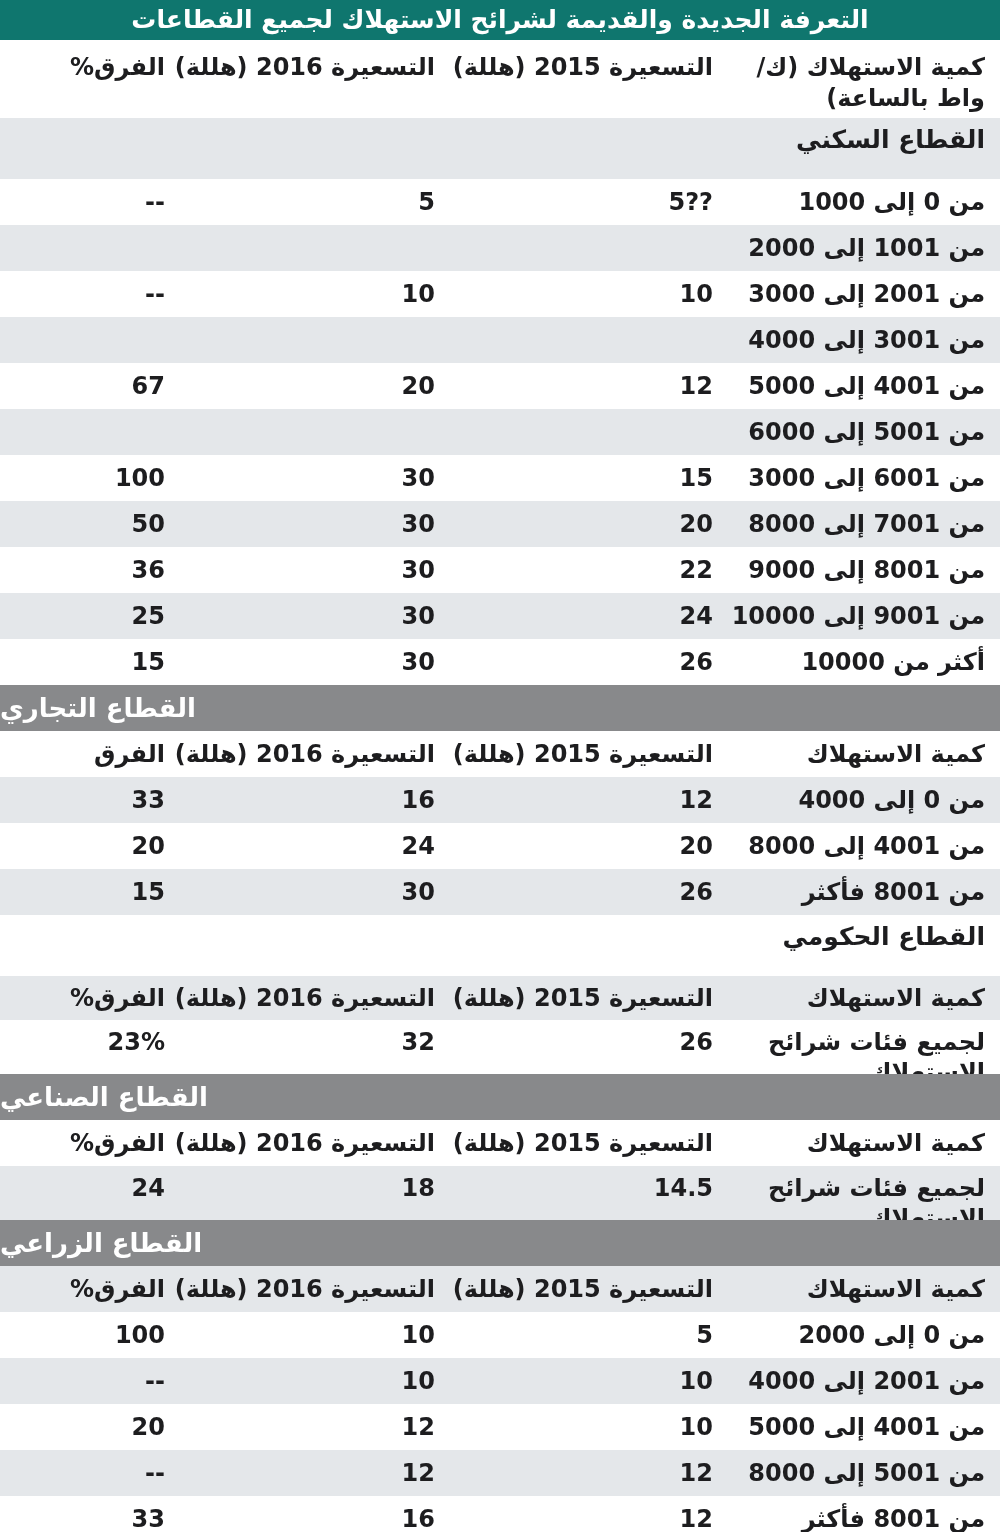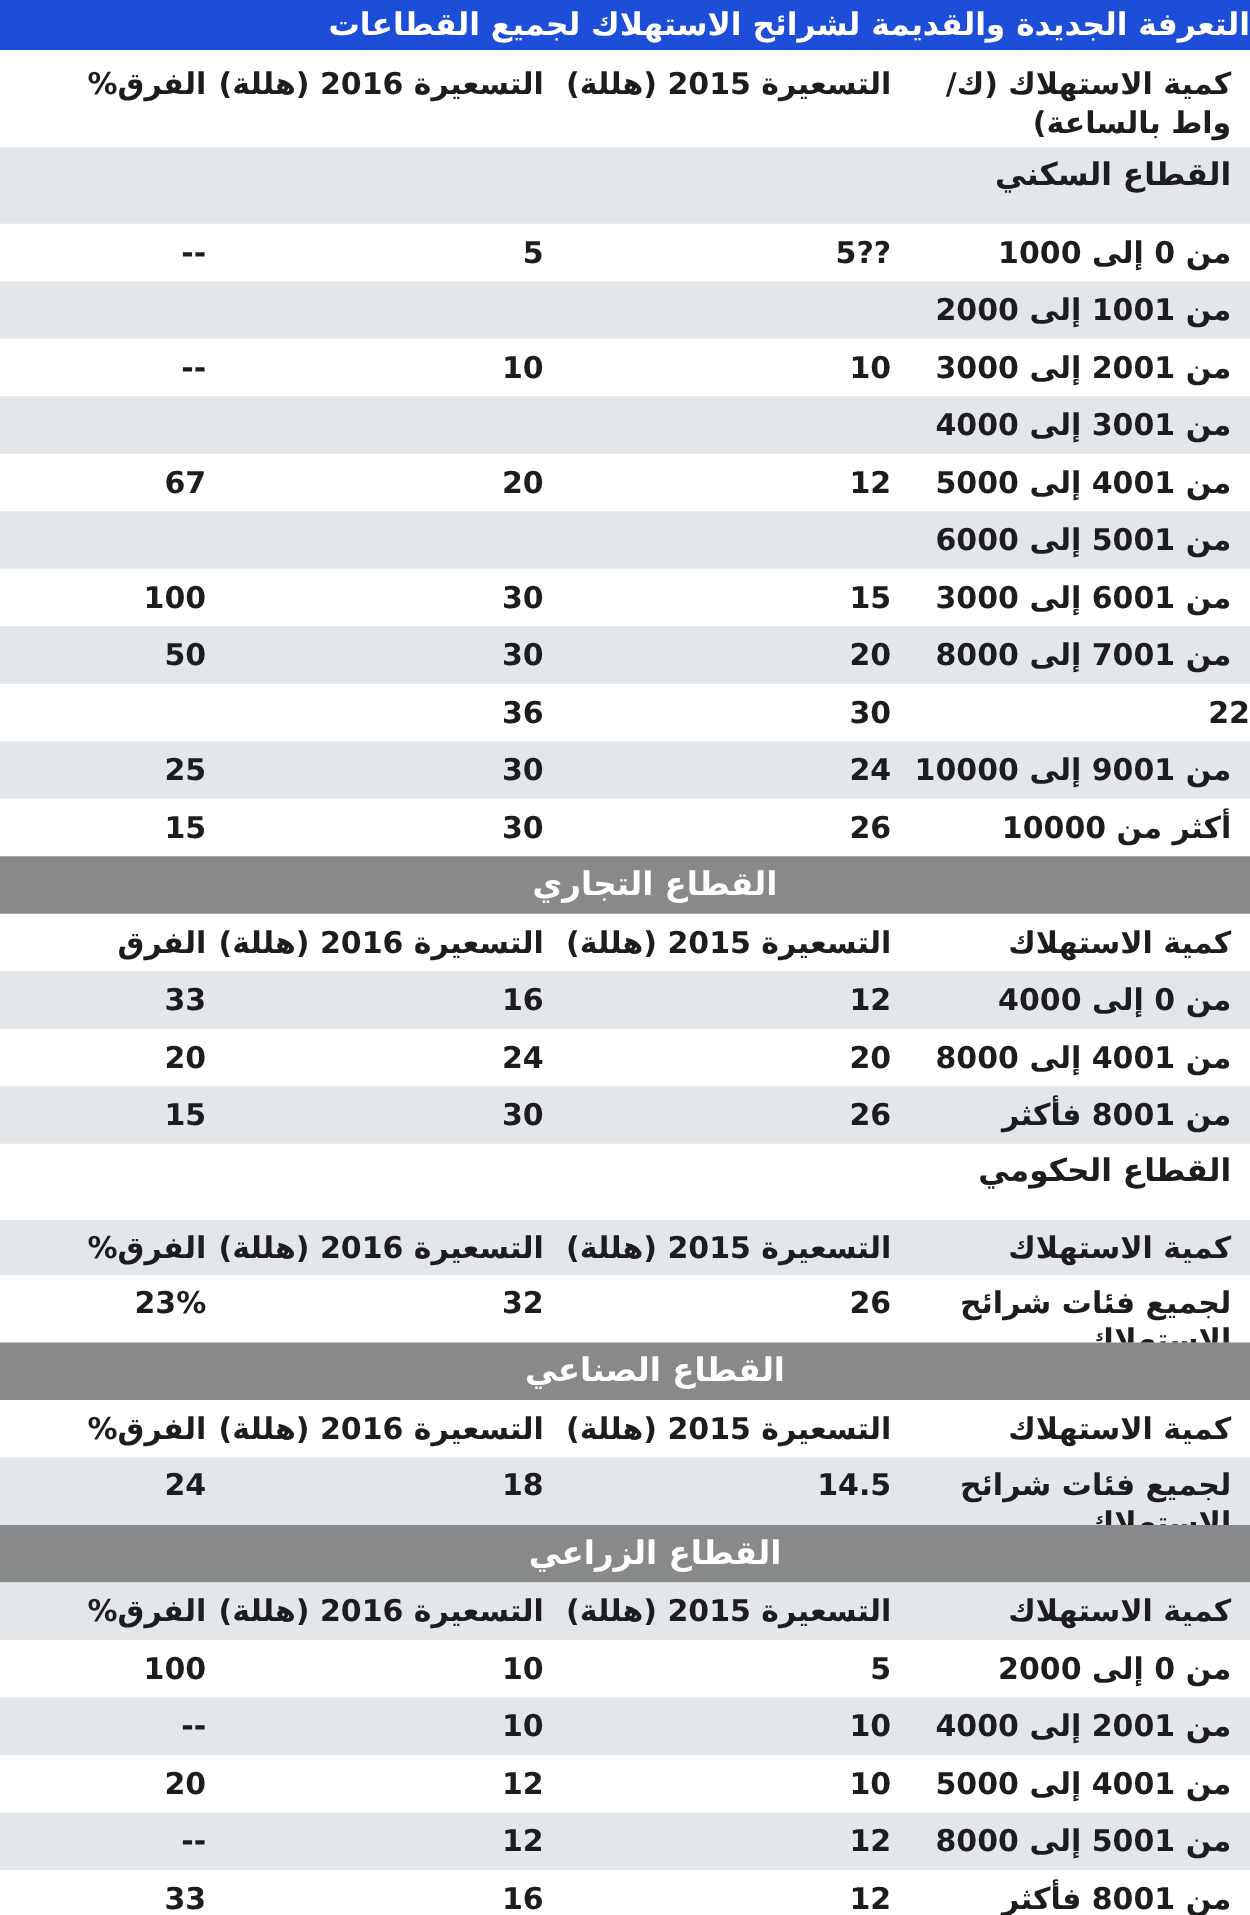--- a/index.html
+++ b/index.html
@@ -2,26 +2,26 @@
 <html lang="ar" dir="rtl"><head>
 <meta charset="utf-8">
 <style>
   html,body{margin:0;padding:0;}
   body{
     width:1000px;height:1532px;overflow:hidden;background:#fff;
     font-family:"DejaVu Sans","Liberation Sans",sans-serif;
     font-weight:bold;color:#1d1d1f;direction:rtl;
   }
   .titlebar{
-    height:40px;line-height:40px;background:#1d4ed8;color:#fff;
-    text-align:right;font-size:25px;
+    height:40px;line-height:40px;background:#0f766e;color:#fff;
+    text-align:center;font-size:25px;
   }
   .bar{
     height:46px;line-height:46px;background:#88898b;color:#fff;
-    text-align:center;font-size:26px;padding-left:48px;
+    text-align:left;font-size:26px;
   }
   .row{display:grid;grid-template-columns:287px 278px 270px 165px;}
   .cell{text-align:right;font-size:24px;overflow:hidden;}
   .label{padding-right:15px;}
   .val{direction:ltr;}
   .shade{background:#e4e7ea;}
   
   .tophdr .cell{height:78px;box-sizing:border-box;padding-top:12px;line-height:31px;}
   
   .hdr .cell{height:46px;line-height:46px;}
@@ -89,20 +89,21 @@
   <div class="cell val">30</div>
   <div class="cell val">100</div>
 </div>
 <div class="row data shade">
   <div class="cell label">من 7001 إلى 8000</div>
   <div class="cell val">20</div>
   <div class="cell val">30</div>
   <div class="cell val">50</div>
 </div>
 <div class="row data">
+  <div class="cell label">من 8001 إلى 9000</div>
   <div class="cell val">22</div>
   <div class="cell val">30</div>
   <div class="cell val">36</div>
 </div>
 <div class="row data shade">
   <div class="cell label">من 9001 إلى 10000</div>
   <div class="cell val">24</div>
   <div class="cell val">30</div>
   <div class="cell val">25</div>
 </div>

